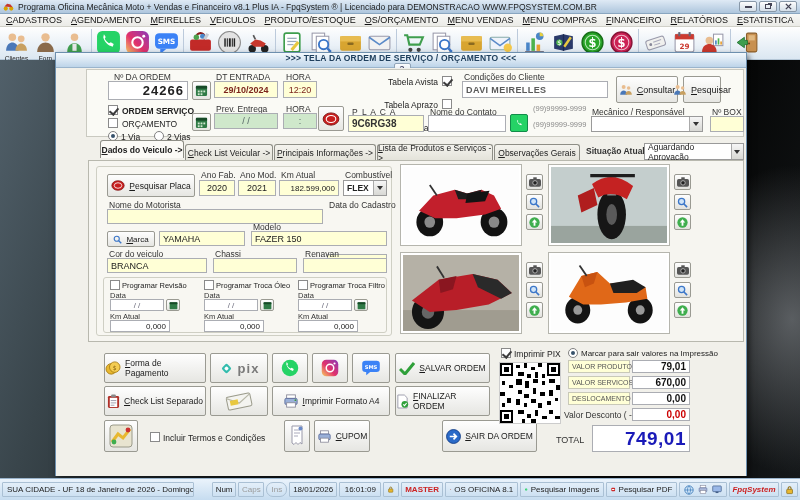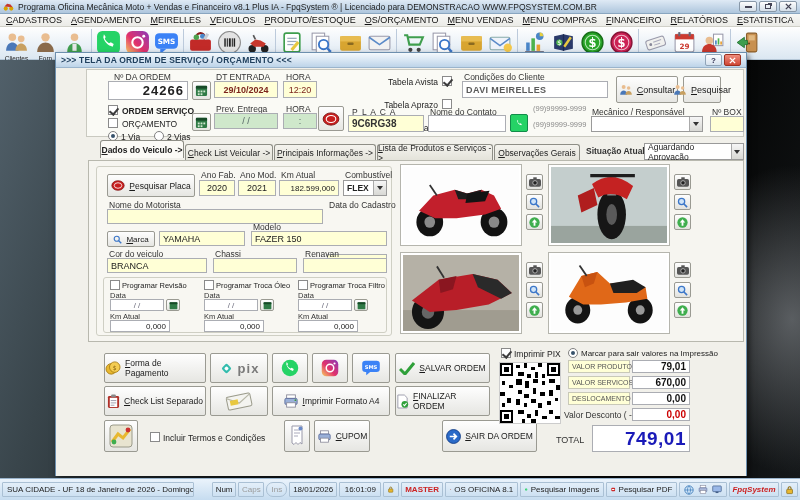--- a/index.html
+++ b/index.html
@@ -33,21 +33,21 @@
   
   .desktop { position:absolute; left:0; top:60px; width:800px; height:418px;
      background:
        radial-gradient(ellipse 160px 220px at 99% 62%, rgba(150,155,160,.55), rgba(0,0,0,0) 70%),
        linear-gradient(108deg,#51606a 0%, #39454b 16%, #1b2225 38%, #0a0c0d 62%, #060707 80%, #15181a 100%); }
 
   
   .oswin { position:absolute; left:55px; top:52px; width:692px; height:424px;
            border:1px solid #6d8fae; background:#f1f0ea; box-shadow:2px 3px 6px rgba(0,0,0,.55); }
   .os-titlebar { height:15px; background:linear-gradient(#f4f9fd,#bdd4e9); border-bottom:1px solid #9ab4cc;
-                 display:flex; align-items:center; padding:0 5px; }
+                 display:flex; align-items:center; padding:0 5px;flex-direction:column; }
   .os-title { font-size:8.5px; font-weight:bold; color:#20405e; letter-spacing:.2px; flex:1; white-space:nowrap; }
   .osbtn { width:17px; height:12px; border:1px solid #90a4b8; border-radius:2px; margin-left:2px;
            display:flex; align-items:center; justify-content:center;
            background:linear-gradient(#fcfdfe,#d6e2ee); font-size:8px; font-weight:bold; color:#335; }
   .osbtn.close { background:linear-gradient(#ef8d7e,#cf4634); border-color:#9c3020; }
   .os-body { position:relative; width:690px; height:408px; background:#f1f0ea; }
 
   .lbl { position:absolute; font-size:8.5px; color:#333; white-space:nowrap; }
   .fld { position:absolute; background:#fff; border:1px solid #abadb3; font-size:9px; color:#222;
          display:flex; align-items:center; padding:0 3px; white-space:nowrap; overflow:hidden; }

